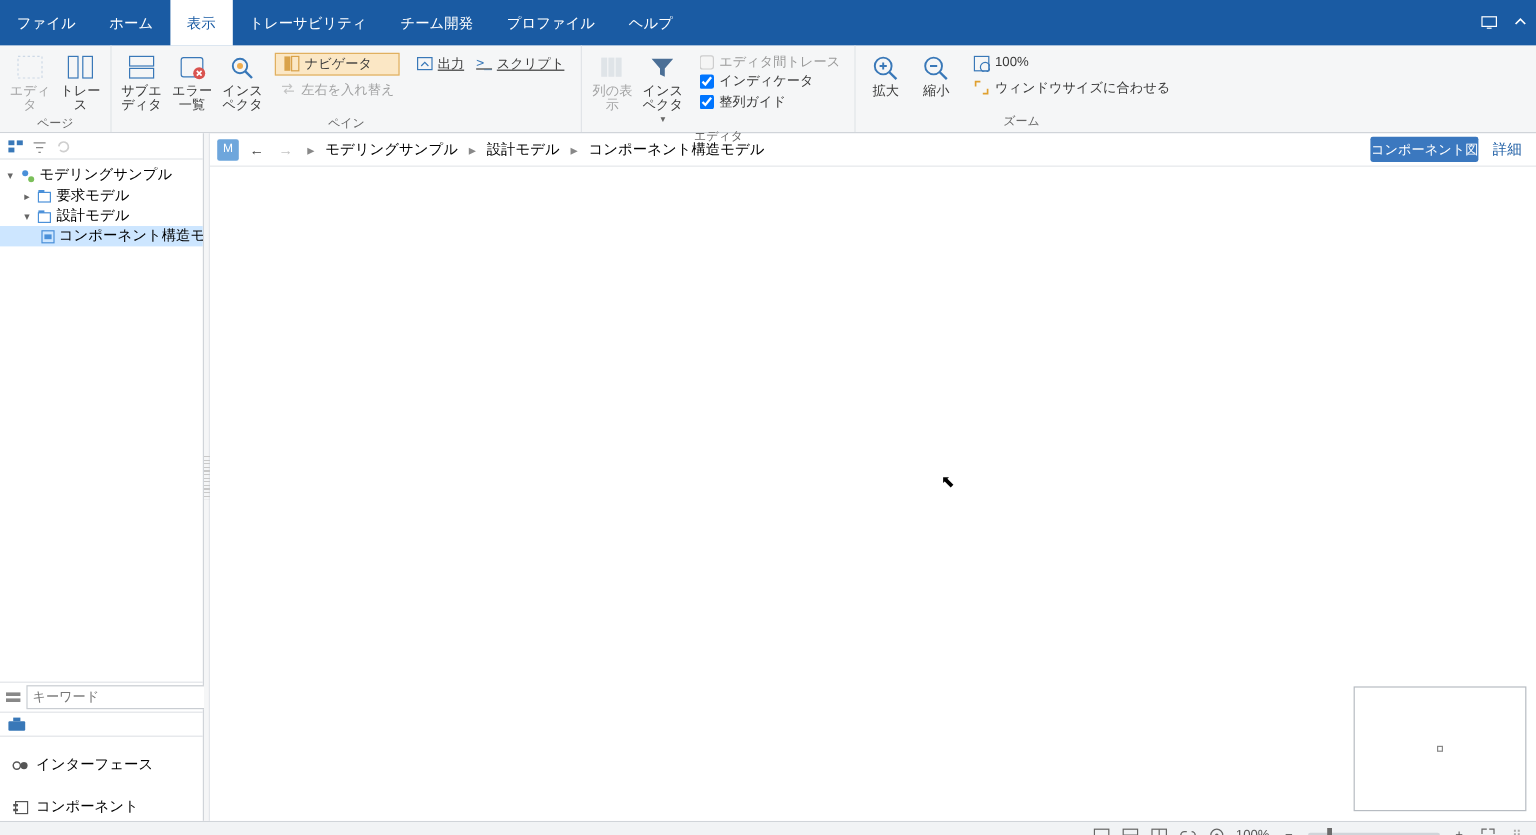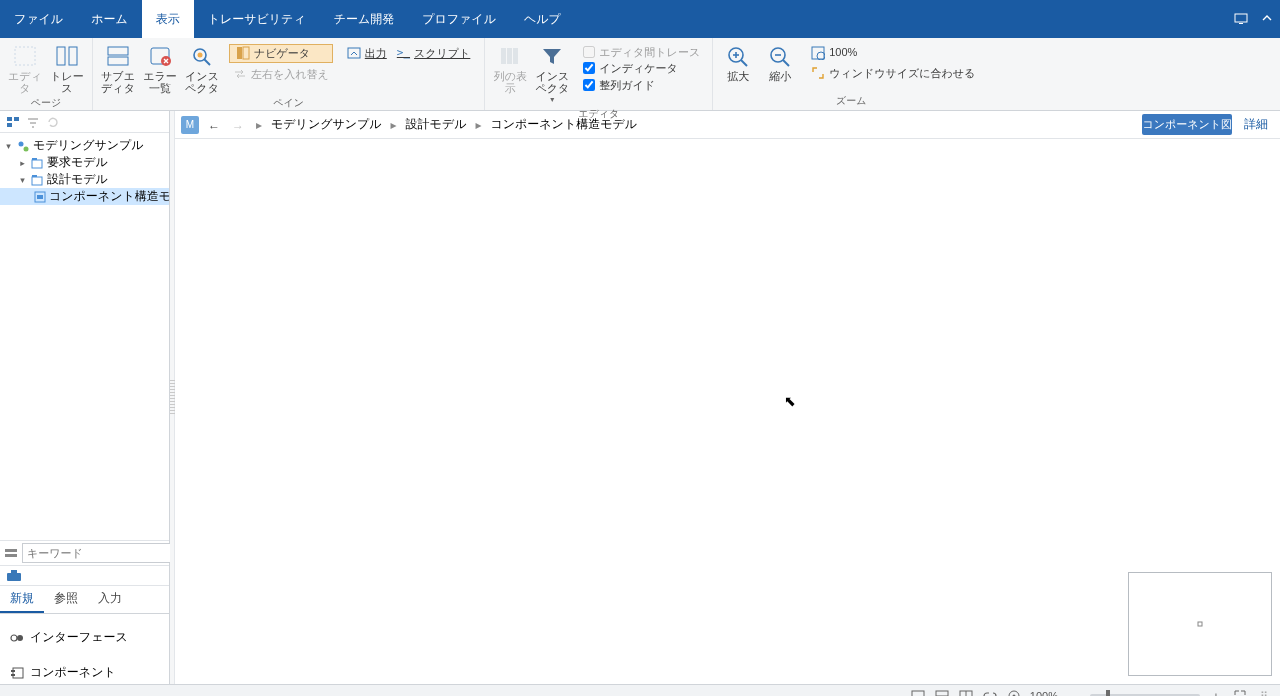--- a/index.html
+++ b/index.html
@@ -374,25 +374,20 @@
 
     <div class="panelicon">
       <span>
           <svg width="16" height="14">
             <rect x="1" y="4" width="14" height="8" rx="1" fill="#3978b8"></rect>
             <rect x="5" y="1" width="6" height="3" fill="#3978b8"></rect>
           </svg>
         </span>
     </div>
 
-    <div class="tooltabs">
-      <div class="tt active">新規</div>
-      <div class="tt">参照</div>
-      <div class="tt">入力</div>
-    </div>
 
     <div class="toollist">
       <div class="item">
         <span>
             <svg width="14" height="10">
               <circle cx="4" cy="5" r="3" fill="none" stroke="#555" stroke-width="1.2"></circle>
               <circle cx="10" cy="5" r="3" fill="#555"></circle>
             </svg>
           </span>
         <span>インターフェース</span>

